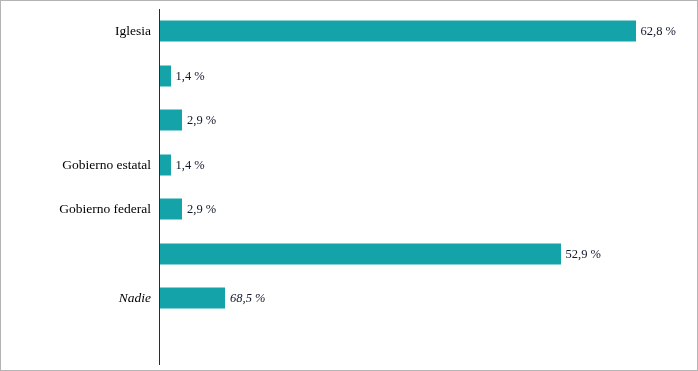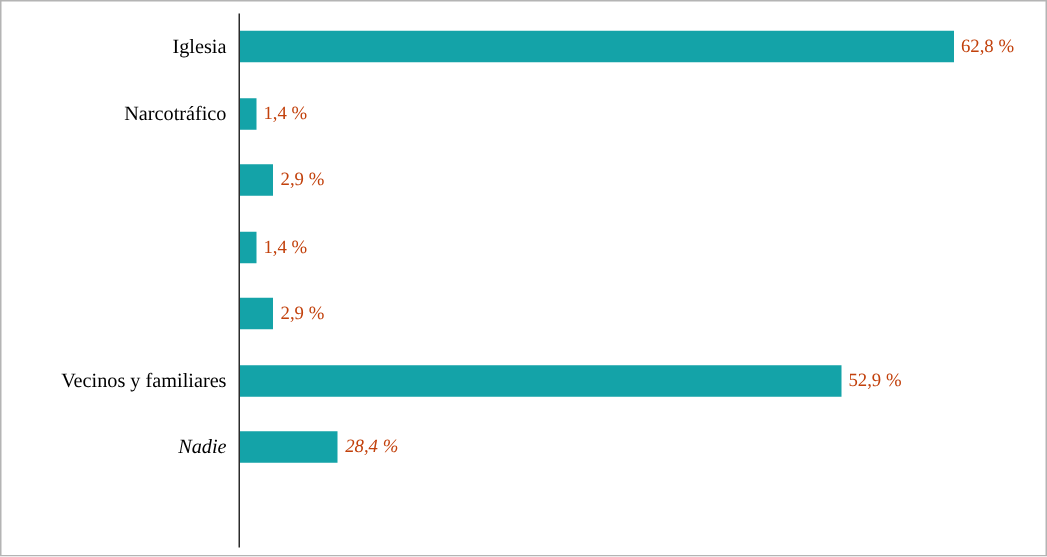--- a/index.html
+++ b/index.html
@@ -67,67 +67,67 @@
     background: #14a3a8;
     height: 21px;
   }
   .val-label {
     position: absolute;
     top: 50%;
     transform: translateY(-50%);
     margin-left: 5px;
     white-space: nowrap;
     font-size: 12.5px;
-    color: #c2410c;
+    color: #0f172a;
     font-family: "Liberation Serif", serif;
   }
 </style>
 </head>
 <body>
 
 <div id="chart-root">
   <div class="plot-area">
     <div class="axis-line"></div>
     <div class="bars-wrap">
 
       <div class="row" style="height:44.5px;">
         <span class="cat-label">Iglesia</span>
         <div class="bar" style="width:475.6px;"></div>
         <span class="val-label" style="left:475.6px;">62,8 %</span>
       </div>
 
       <div class="row" style="height:44.5px;">
-        <span class="cat-label">Narcotráfico</span>
         <div class="bar" style="width:10.6px;"></div>
         <span class="val-label" style="left:10.6px;">1,4 %</span>
       </div>
 
       <div class="row" style="height:44.5px;">
         <div class="bar" style="width:22.0px;"></div>
         <span class="val-label" style="left:22.0px;">2,9 %</span>
       </div>
 
       <div class="row" style="height:44.5px;">
+        <span class="cat-label">Gobierno estatal</span>
         <div class="bar" style="width:10.6px;"></div>
         <span class="val-label" style="left:10.6px;">1,4 %</span>
       </div>
 
       <div class="row" style="height:44.5px;">
+        <span class="cat-label">Gobierno federal</span>
         <div class="bar" style="width:22.0px;"></div>
         <span class="val-label" style="left:22.0px;">2,9 %</span>
       </div>
 
       <div class="row" style="height:44.5px;">
-        <span class="cat-label">Vecinos y familiares</span>
         <div class="bar" style="width:400.6px;"></div>
         <span class="val-label" style="left:400.6px;">52,9 %</span>
       </div>
 
 
       <div class="row" style="height:44.5px;font-style:italic;">
         <span class="cat-label">Nadie</span>
         <div class="bar" style="width:65.1px;"></div>
-        <span class="val-label" style="left:65.1px;">28,4 %</span>
+        <span class="val-label" style="left:65.1px;">68,5 %</span>
       </div>
 
     </div>
   </div>
 </div>
 
 </body></html>

